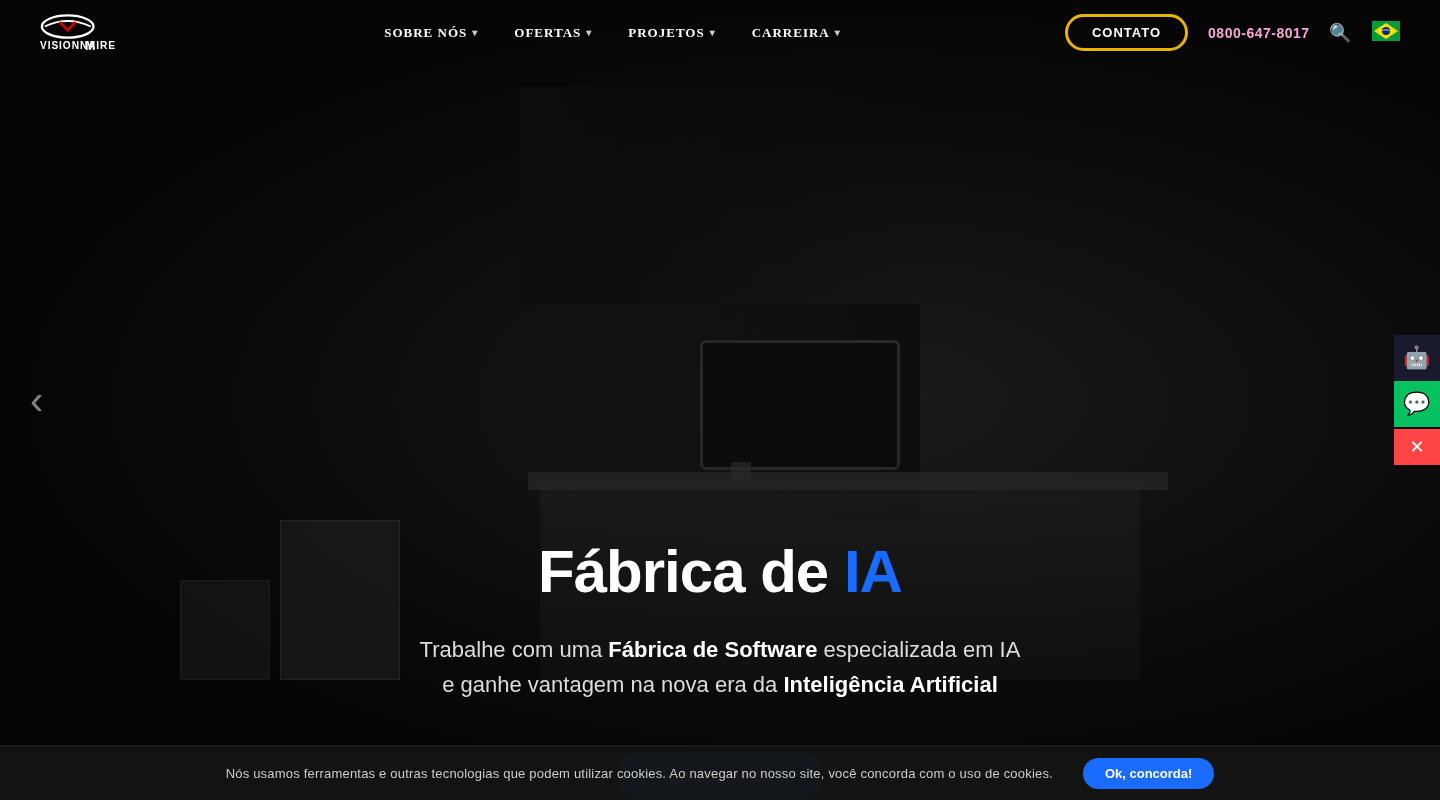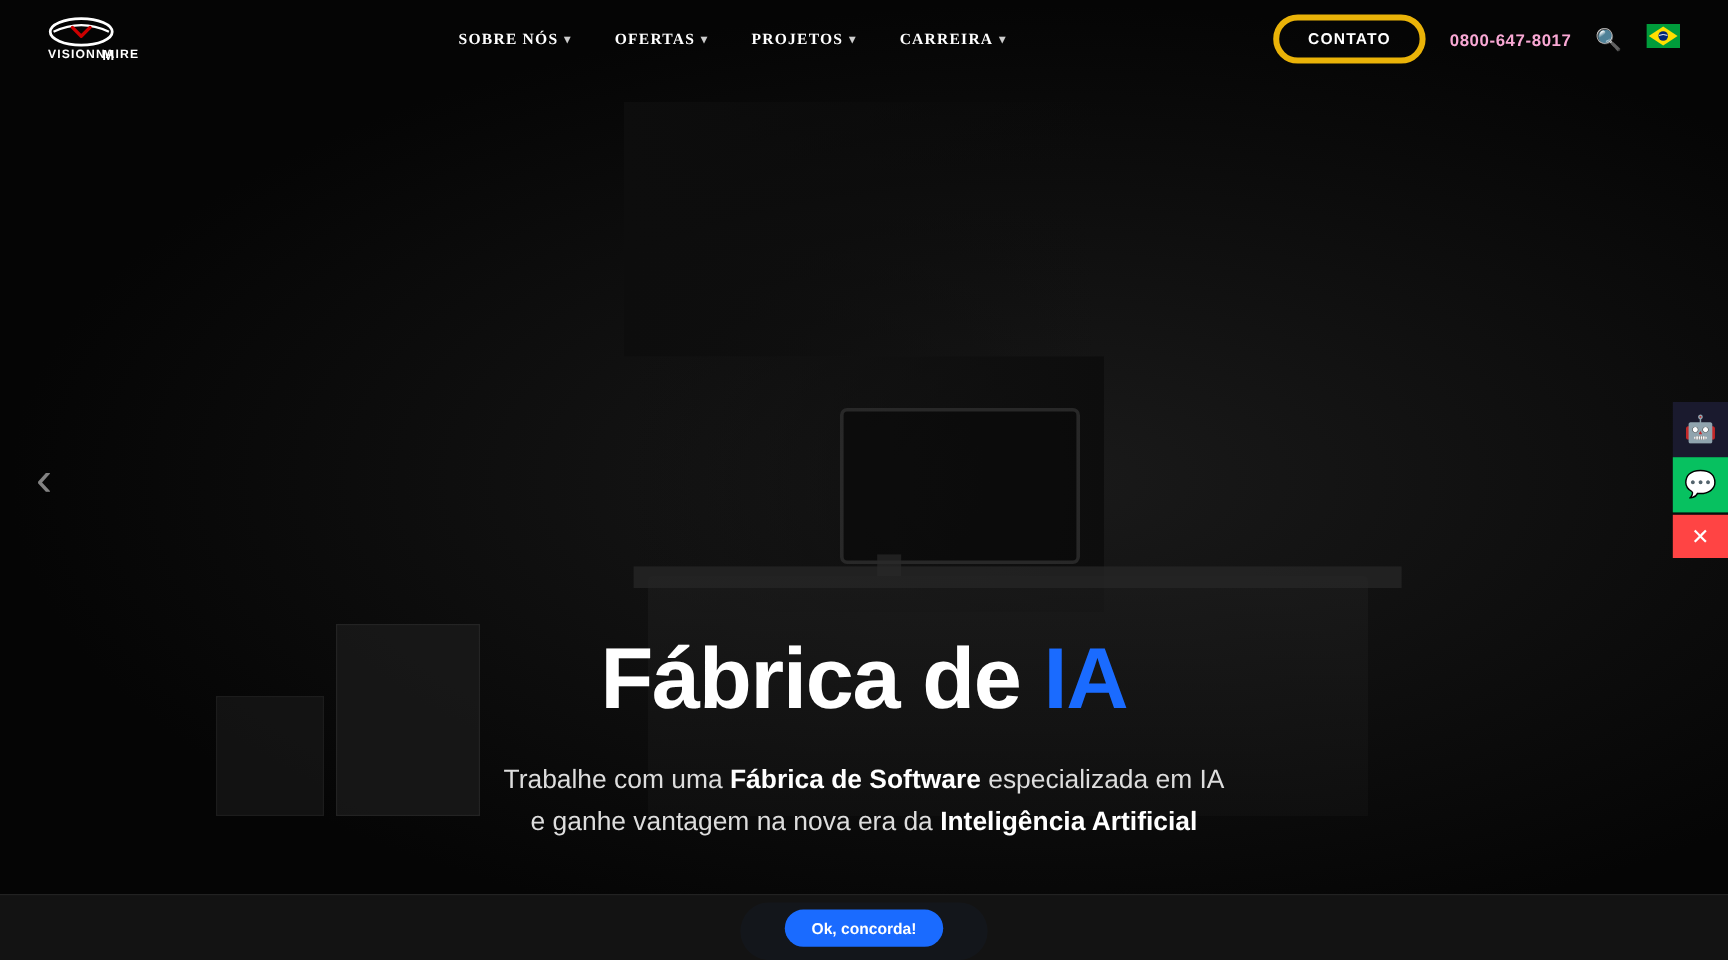--- a/index.html
+++ b/index.html
@@ -48,21 +48,21 @@
     .nav-links li a .chevron {
       font-size: 10px;
       opacity: 0.8;
     }
     .nav-right {
       display: flex;
       align-items: center;
       gap: 20px;
     }
     .btn-contato {
-      border: 5px solid #eab308;
+      border: 3px solid #eab308;
       color: #fff;
       background: transparent;
       padding: 8px 24px;
       border-radius: 25px;
       font-size: 13px;
       font-weight: 700;
       letter-spacing: 1px;
       text-transform: uppercase;
       cursor: pointer;
     }
@@ -199,21 +199,21 @@
 
     .hero-content {
       position: relative;
       z-index: 10;
       text-align: center;
       max-width: 900px;
       padding: 0 40px;
       margin-top: 20px;
     }
     .hero-title {
-      font-size: 72px;
+      font-size: 60px;
       font-weight: 900;
       color: #ffffff;
       line-height: 1;
       margin-bottom: 30px;
       letter-spacing: -1px;
     }
     .hero-title .accent {
       color: #1a6bff;
     }
     .hero-subtitle {
@@ -437,15 +437,16 @@
     </button>
     <button class="widget-btn wechat">
       <span style="font-size:22px;">💬</span>
     </button>
     <button class="widget-close">
       <span>✕</span>
     </button>
   </div>
 
   <div class="cookie-banner">
+    <span class="cookie-text">Nós usamos ferramentas e outras tecnologias que podem utilizar cookies. Ao navegar no nosso site, você concorda com o uso de cookies.</span>
     <button class="btn-ok">Ok, concorda!</button>
   </div>
 </div>
 
 </body></html>

